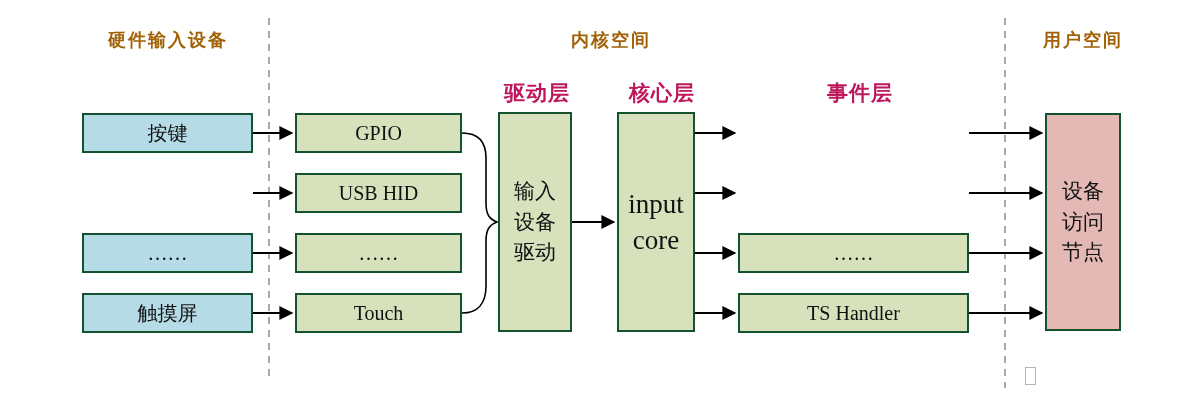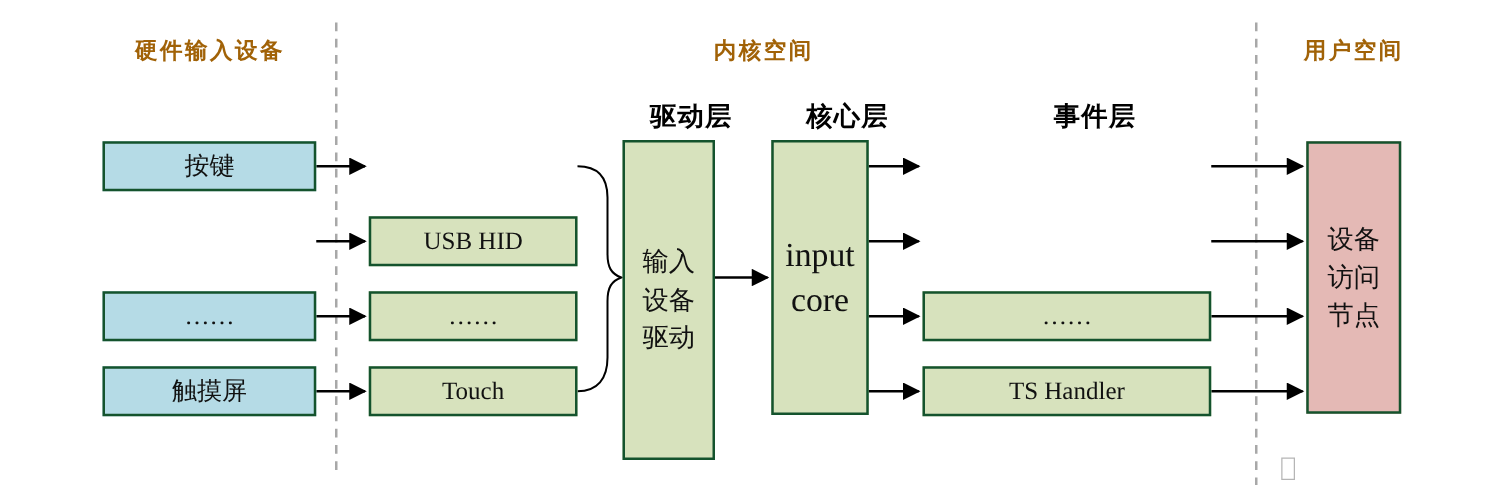--- a/index.html
+++ b/index.html
@@ -9,39 +9,39 @@
   }
   .canvas{position:absolute;left:0;top:0;width:1200px;height:400px;}
   svg.overlay{position:absolute;left:0;top:0;width:1200px;height:400px;pointer-events:none;}
 
   .section-title{
     position:absolute;transform:translateX(-50%);white-space:nowrap;
     font-size:18px;font-weight:700;letter-spacing:2px;color:#a16207;
   }
   .layer-label{
     position:absolute;transform:translateX(-50%);white-space:nowrap;
-    font-size:21px;font-weight:700;letter-spacing:1px;color:#000000;margin-left:16px;
+    font-size:21px;font-weight:700;letter-spacing:1px;color:#be185d;
   }
   .node{
     position:absolute;box-sizing:border-box;
     border:2px solid #14532d;
     display:flex;align-items:center;justify-content:center;
     text-align:center;font-size:20px;line-height:1.15;
   }
   .hw{background:var(--hw,#b5dbe6);}
   .kn{background:var(--kn,#d7e2bd);}
   .us{background:var(--us,#e4b9b5);}
   .row{left:0;height:40px;}
   .hwcol{left:82px;width:171px;}
   .drvcol{left:295px;width:167px;}
   .evcol{left:738px;width:231px;}
   .r1{top:113px;} .r2{top:173px;} .r3{top:233px;} .r4{top:293px;}
   .bigbox{flex-direction:column;font-size:21px;line-height:1.45;}
   .bigbox span{display:block;}
-  .driver-big{left:498px;top:112px;width:74px;height:256px;}
+  .driver-big{left:498px;top:112px;width:74px;height:220px;}
   .core-big{left:617px;top:112px;width:78px;height:220px;font-size:27px;line-height:1.35;}
   .user-big{left:1045px;top:113px;width:76px;height:218px;}
 
   .watermark{
     position:absolute;left:1024px;top:366px;white-space:nowrap;
     font-family:"Liberation Sans","DejaVu Sans",sans-serif;
     font-size:21px;color:var(--wm,#a6a6a6);
     text-shadow:1px 1px 0 #ececec;
   }
   .tofu{
@@ -90,20 +90,21 @@
   <div class="section-title" style="left:1083px;top:28px;">用户空间</div>
 
   <div class="layer-label" style="left:537px;top:79px;">驱动层</div>
   <div class="layer-label" style="left:662px;top:79px;">核心层</div>
   <div class="layer-label" style="left:860px;top:79px;">事件层</div>
 
   <div class="node hw row hwcol r1">按键</div>
   <div class="node hw row hwcol r3">……</div>
   <div class="node hw row hwcol r4">触摸屏</div>
 
+  <div class="node kn row drvcol r1">GPIO</div>
   <div class="node kn row drvcol r2">USB HID</div>
   <div class="node kn row drvcol r3">……</div>
   <div class="node kn row drvcol r4">Touch</div>
 
   <div class="node kn bigbox driver-big">
     <span>输入</span>
     <span>设备</span>
     <span>驱动</span>
   </div>
 

